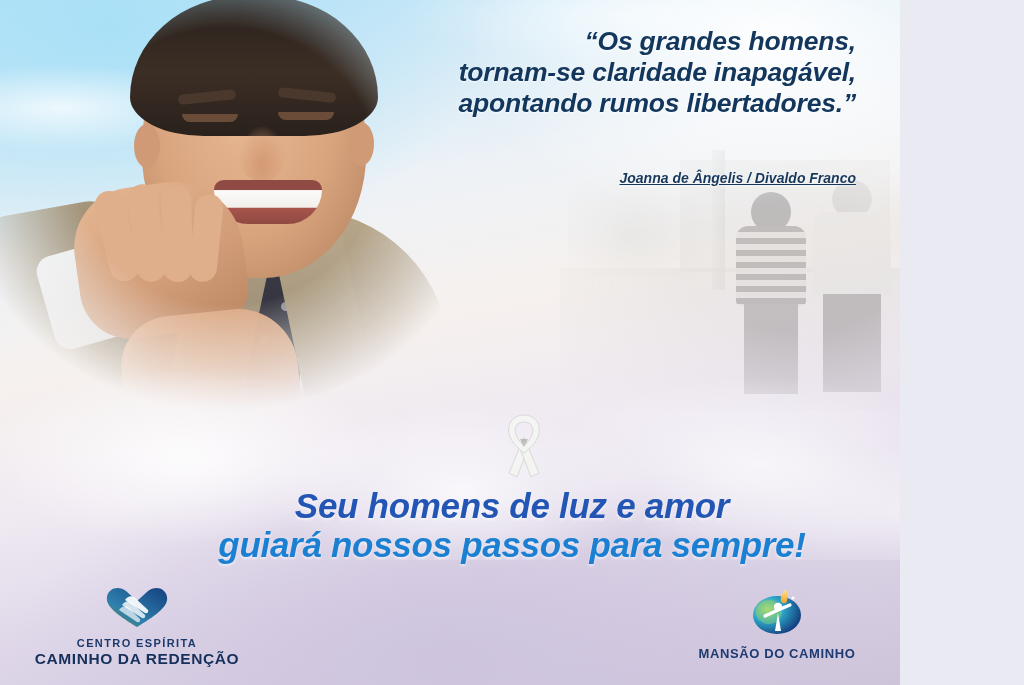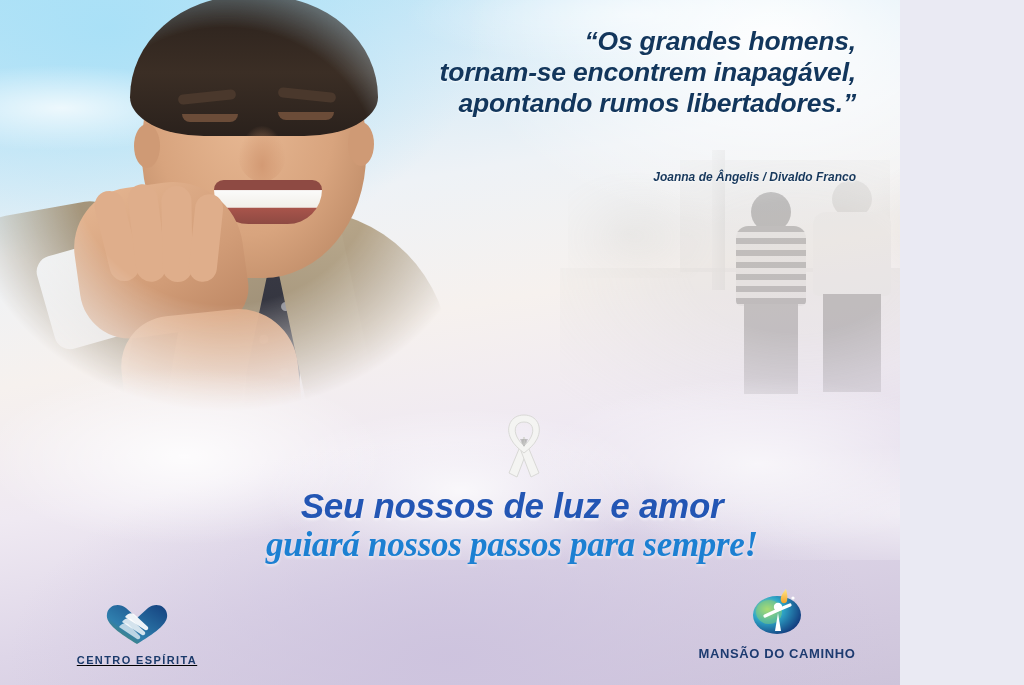--- a/index.html
+++ b/index.html
@@ -151,41 +151,42 @@
     font-size:26.5px; line-height:31px;
     color:#12365c;
     letter-spacing:-0.2px;
     text-shadow:0 1px 2px rgba(255,255,255,.85);
   }
   .quote .ln { display:block; white-space:nowrap; }
   .quote-attr {
     position:absolute; right:44px; top:170px; width:600px;
     text-align:right;
     font-style:italic; font-weight:bold;
-    font-size:12px; color:#17385c;
+    font-size:14px; color:#17385c;
     text-shadow:0 1px 2px rgba(255,255,255,.8);
+    text-decoration:underline;
   }
 
   
   .ribbon { position:absolute; left:487px; top:411px; width:74px; height:74px; }
 
   
   .headline { position:absolute; left:0; top:486px; width:1024px; text-align:center; }
   .headline .hl {
     display:block; font-style:italic; font-weight:bold;
     letter-spacing:-0.3px;
     text-shadow:0 2px 3px rgba(255,255,255,.55);
   }
   .hl1 { font-size:36px; line-height:40px; color:#2b3a9d; }
   .hl2 { font-size:35px; line-height:39px; color:#2356b4; }
-  .hl3 { font-size:35px; line-height:39px; color:#1c80d2;font-family:Liberation Serif, serif; }
+  .hl3 { font-size:35px; line-height:39px; color:#1c80d2; }
 
   
   .logo { position:absolute; text-align:center; }
-  .logo-left  { left:12px;  bottom:18px; width:250px;text-decoration:underline; }
+  .logo-left  { left:12px;  bottom:18px; width:250px; }
   .logo-right { right:8px;  bottom:22px; width:230px; }
   .logo-mark { margin:0 auto 4px; }
   .logo-l1 {
     font-size:11px; font-weight:bold; color:#1b3a6b; letter-spacing:1.4px; line-height:13px;
   }
   .logo-l2 {
     font-size:15.5px; font-weight:bold; color:#16305c; letter-spacing:0.6px; line-height:17px;
   }
   .logo-r1 {
     font-size:13px; font-weight:bold; color:#1d3b70; letter-spacing:0.6px; line-height:18px;
@@ -257,59 +258,60 @@
     <div class="p-finger f2"></div>
     <div class="p-finger f3"></div>
     <div class="p-finger f4"></div>
     <div class="p-hand2"></div>
   </div>
 
   <div class="clouds"></div>
 
   <div class="quote">
     <span class="ln">“Os grandes homens,</span>
-    <span class="ln">tornam-se encontrem inapagável,</span>
+    <span class="ln">tornam-se claridade inapagável,</span>
     <span class="ln">apontando rumos libertadores.”</span>
   </div>
   <div class="quote-attr">Joanna de Ângelis / Divaldo Franco</div>
 
   <div class="ribbon">
     <svg viewBox="0 0 74 74" width="74" height="74" aria-hidden="true">
       <g fill="#f4f4f2" stroke="#d9d9d6" stroke-width="1">
         <path d="M37 26 L22 62 L30 66 L40 40 Z"></path>
         <path d="M37 26 L52 62 L44 66 L34 40 Z"></path>
         <path d="M37 4 C24 4 18 16 24 28 C27 34 32 38 37 42 C42 38 47 34 50 28 C56 16 50 4 37 4 Z
                  M37 11 C45 11 48 18 44 26 C42 30 39 33 37 35 C35 33 32 30 30 26 C26 18 29 11 37 11 Z"></path>
       </g>
       <path d="M33 28 L41 28 L37 36 Z" fill="#9a9a9a" opacity="0.55"></path>
     </svg>
   </div>
 
   <div class="headline">
-    <span class="hl hl2">Seu nossos de luz e amor</span>
+    <span class="hl hl2">Seu homens de luz e amor</span>
     <span class="hl hl3">guiará nossos passos para sempre!</span>
   </div>
 
   <div class="logo logo-left">
     <div class="logo-mark">
       <svg viewBox="0 0 72 46" width="72" height="46" aria-hidden="true">
         <defs>
           <linearGradient id="gH" x1="0" y1="1" x2="1" y2="0">
             <stop offset="0%" stop-color="#5f8f3f"></stop>
             <stop offset="35%" stop-color="#2f7fae"></stop>
             <stop offset="100%" stop-color="#14407e"></stop>
           </linearGradient>
         </defs>
         <path d="M36 44 C20 34 4 24 6 14 C7 5 18 2 25 8 L36 18 L47 8 C54 2 65 5 66 14 C68 24 52 34 36 44 Z" fill="url(#gH)"></path>
         <path d="M24 17 L44 30 C46 31 48 29 47 27 L33 14 C30 12 26 14 24 17 Z" fill="#ffffff" opacity=".92"></path>
         <path d="M21 22 L41 35 C43 36 45 34 44 32 L30 19 C27 17 23 19 21 22 Z" fill="#ffffff" opacity=".8"></path>
         <path d="M18 27 L36 39 C38 40 40 38 39 36 L27 24 C24 22 20 24 18 27 Z" fill="#ffffff" opacity=".68"></path>
       </svg>
     </div>
     <div class="logo-l1">CENTRO ESPÍRITA</div>
+    <div class="logo-l2">CAMINHO DA REDENÇÃO</div>
   </div>
 
   <div class="logo logo-right">
     <div class="logo-mark">
       <svg viewBox="0 0 64 52" width="64" height="52" aria-hidden="true">
         <defs>
           <radialGradient id="gG" cx="30%" cy="35%" r="75%">
             <stop offset="0%" stop-color="#bfe27a"></stop>
             <stop offset="42%" stop-color="#2fa8c9"></stop>
             <stop offset="100%" stop-color="#123a7d"></stop>

